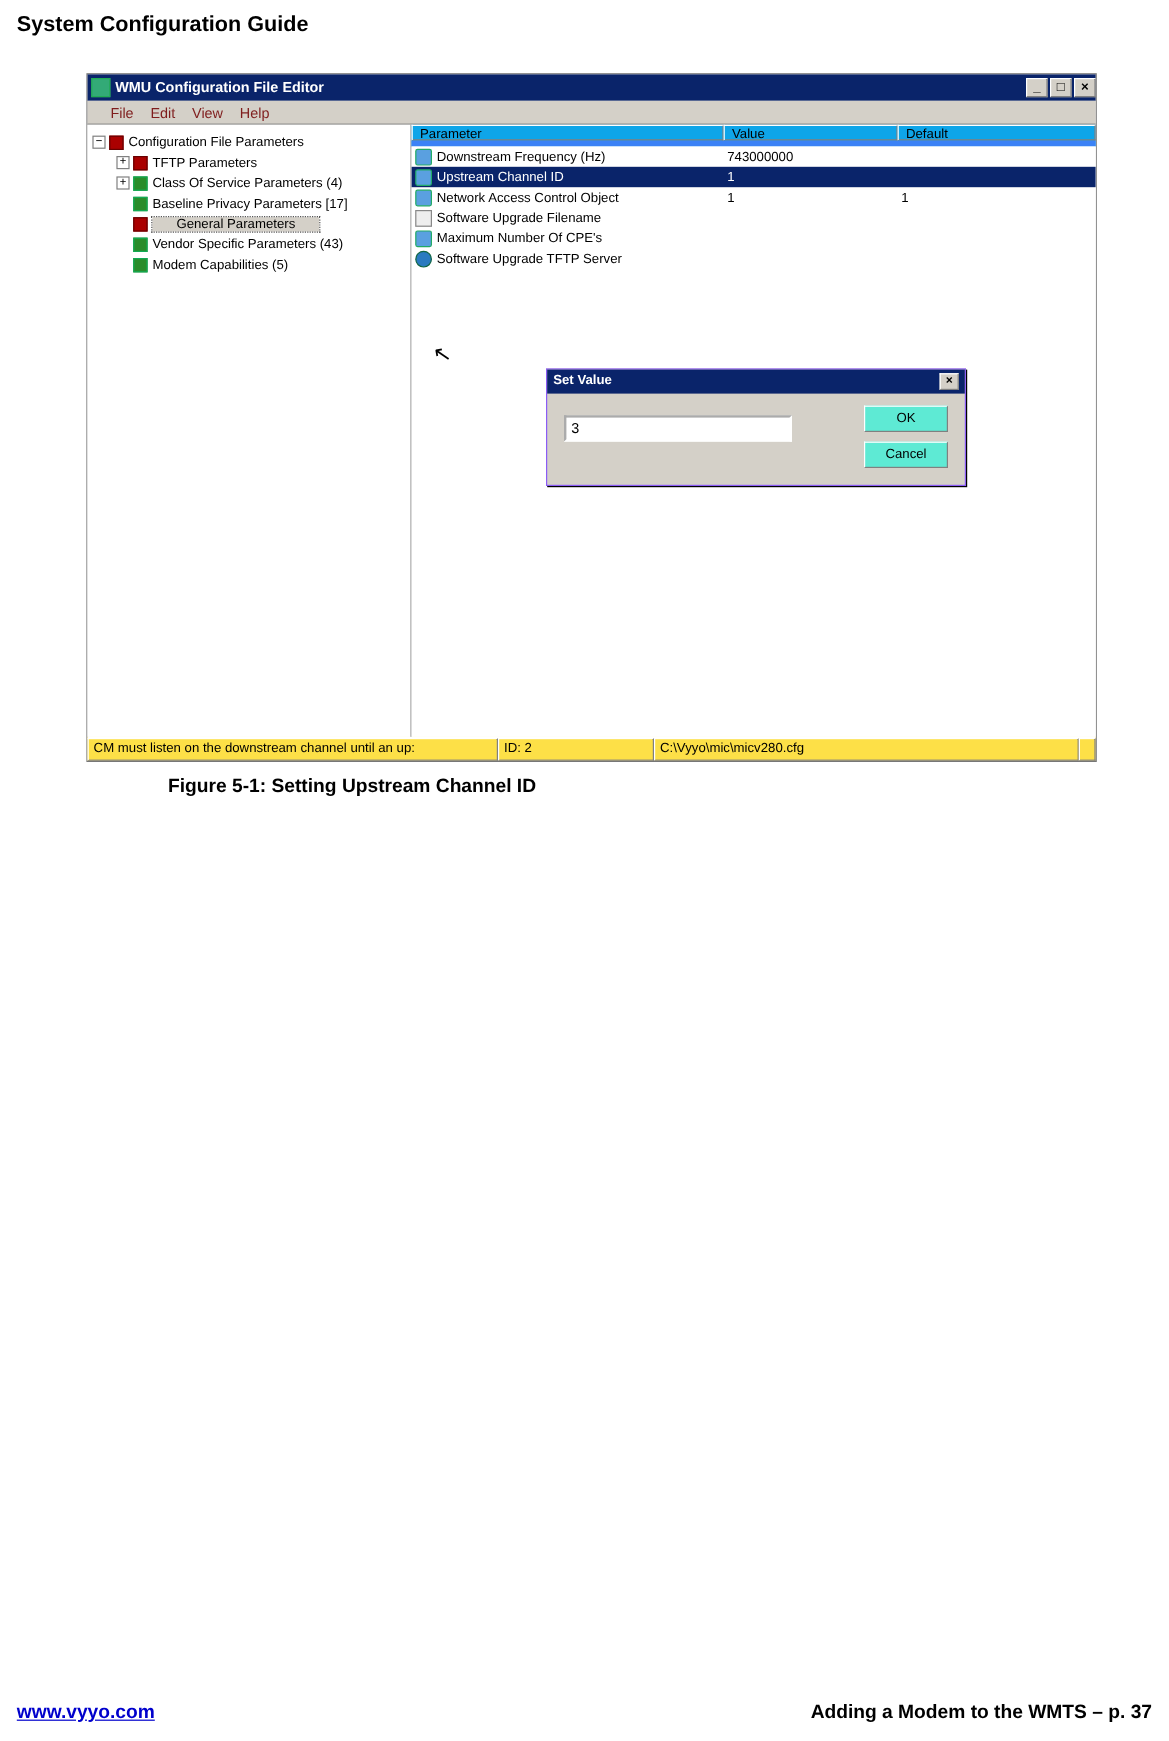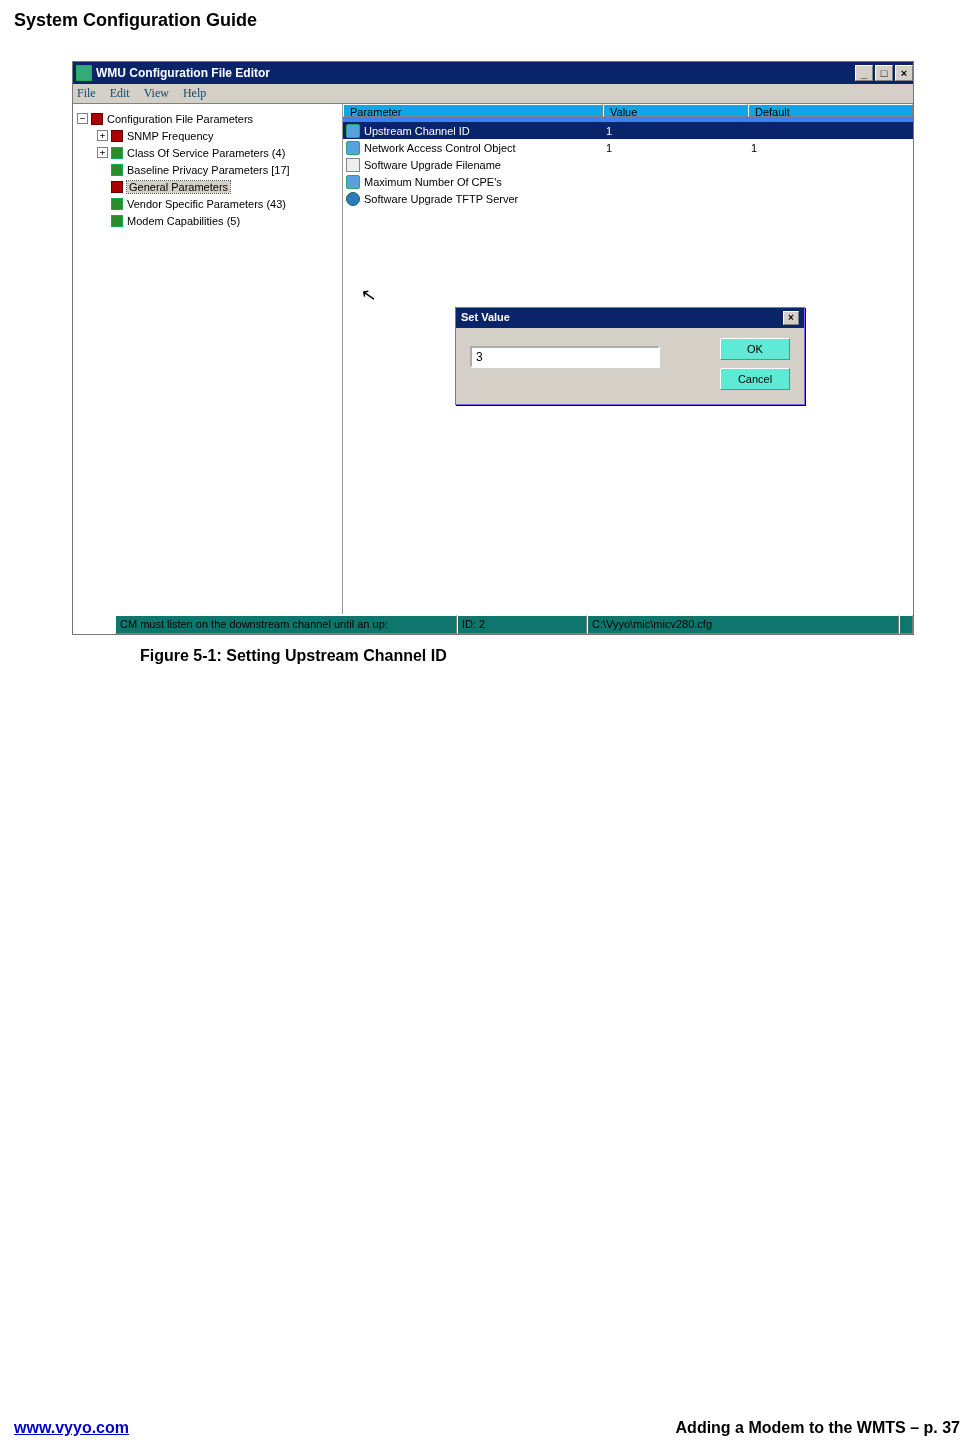--- a/index.html
+++ b/index.html
@@ -16,32 +16,32 @@
   
   .titlebar {
     background: linear-gradient(#0a246a,#0a246a);
     color: #fff; display: flex; align-items: center;
     height: 22px; font-size: 12px;
   }
   .titlebar .app-icon { width: 16px; height: 16px; margin: 0 4px 0 3px; background:#3a7; border:1px solid #2a5; }
   .titlebar .title-text { flex: 1; font-weight: bold; }
   .winbtns { display: flex; }
   .winbtn { width: 18px; height: 16px; margin-left: 2px; background:#d4d0c8; border:1px solid #808080; border-top-color:#fff; border-left-color:#fff; font: bold 11px/14px Arial; text-align:center; color:#000;}
-  .menubar { background:#d4d0c8; border-bottom:1px solid #808080; height:20px; display:flex; align-items:center; padding:0 4px; font-size:12px; color:#0c4a6e;font-family:Liberation Serif, serif;}
+  .menubar { background:#d4d0c8; border-bottom:1px solid #808080; height:20px; display:flex; align-items:center; padding:0 19px; font-size:12px; color:#7f1d1d;}
   .menubar span { margin-right: 14px; }
   .content { display:flex; height:510px; background:#fff;}
   .treepane { width:270px; border-right:1px solid #999; background:#fff; padding:6px 4px; font-size:11px; }
   .tree-node { display:flex; align-items:center; height:17px; white-space:nowrap;}
   .expander { width:11px; height:11px; border:1px solid #808080; margin-right:3px; font:9px/9px monospace; text-align:center; color:#000;}
   .expander.blank { border:none; }
   .indent { width:20px; display:inline-block;}
   .ticon { width:12px; height:12px; margin-right:4px; display:inline-block;}
   .ticon.red { background:#a00; border:1px solid #600;}
   .ticon.green { background:#2a8c2a; border:1px solid #1a5;}
-  .tree-node.selected span.label { background:#d4d0c8; outline:1px dotted #555; padding:0 2px;}
+  .tree-node.selected span.label { background:#d4d0c8; outline:1px dotted #555; padding:0 20px;}
   .rightpane { flex:1; display:flex; flex-direction:column;}
   .listheader { display:flex; background:#0ea5e9; border-bottom:5px solid #3b82f6; height:18px;}
   .listheader .col { border:1px solid #fff; border-right-color:#808080; border-bottom-color:#808080; font-size:11px; padding:1px 6px;}
   .col-param { flex: 0 0 260px;}
   .col-value { flex: 0 0 145px;}
   .col-default { flex: 1;}
   .listbody { flex:1; position:relative; background:#fff;}
   .listrow { display:flex; height:17px; font-size:11px; align-items:center;}
   .listrow .cell { padding-left:3px;}
   .listrow .cell.param { flex:0 0 260px; display:flex; align-items:center;}
@@ -56,21 +56,21 @@
   .cursor-arrow { position:absolute; left:18px; top:162px; font-size:18px; color:#000; transform: rotate(-10deg);}
   
   .dialog { position:absolute; left:112px; top:185px; width:350px; background:#d4d0c8; border:1px solid #8b5cf6; box-shadow:1px 1px 0 #000;}
   .dialog .dlg-title { background:#0a246a; color:#fff; font:bold 11px Arial; padding:3px 5px; display:flex; justify-content:space-between;}
   .dlg-close { width:16px; height:14px; background:#d4d0c8; border:1px solid #808080; border-top-color:#fff; border-left-color:#fff; color:#000; text-align:center; font:bold 10px/12px Arial;}
   .dlg-body { padding:18px 14px 14px; display:flex;}
   .dlg-input { width:190px; height:22px; border:2px inset #fff; background:#fff; font-size:12px; padding:0 4px;}
   .dlg-btns { margin-left:auto; display:flex; flex-direction:column; gap:8px; margin-top:-8px;}
   .dlg-btn { width:70px; height:22px; background:#5eead4; border:1px solid #808080; border-top-color:#fff; border-left-color:#fff; font-size:11px;}
   
-  .statusbar { display:flex; background:#0f766e; border-top:1px solid #fff; height:20px; font-size:11px;margin-left:42px;}
+  .statusbar { display:flex; background:#fde047; border-top:1px solid #fff; height:20px; font-size:11px;}
   .statusbar .sseg { border:1px solid #808080; border-top-color:#fff; border-left-color:#fff; padding:2px 4px; white-space:nowrap; overflow:hidden;}
   .sseg.s1{flex:0 0 342px;} .sseg.s2{flex:0 0 130px;} .sseg.s3{flex:1;} .sseg.s4{flex:0 0 14px;}
   .figcaption { font-weight:bold; font-size:16px; margin:12px 0 0 140px;}
   .page-footer { position:absolute; bottom:14px; left:14px; right:14px; display:flex; justify-content:space-between; font-size:16px; font-weight:bold;}
   .page-footer a { color:#0000cc; text-decoration:underline;}
 </style>
 </head>
 <body>
 
 <div class="page-header">System Configuration Guide</div>
@@ -96,21 +96,21 @@
     <div class="treepane">
       <div class="tree-node">
         <span class="expander">−</span>
         <span class="ticon red"></span>
         <span class="label">Configuration File Parameters</span>
       </div>
       <div class="tree-node">
         <span class="indent"></span>
           <span class="expander">+</span>
         <span class="ticon red"></span>
-        <span class="label">SNMP Frequency</span>
+        <span class="label">TFTP Parameters</span>
       </div>
       <div class="tree-node">
         <span class="indent"></span>
           <span class="expander">+</span>
         <span class="ticon green"></span>
         <span class="label">Class Of Service Parameters (4)</span>
       </div>
       <div class="tree-node">
         <span class="indent"></span>
           <span class="expander blank"></span>
@@ -137,20 +137,28 @@
       </div>
     </div>
 
     <div class="rightpane">
       <div class="listheader">
         <div class="col col-param">Parameter</div>
         <div class="col col-value">Value</div>
         <div class="col col-default">Default</div>
       </div>
       <div class="listbody">
+        <div class="listrow">
+          <div class="cell param">
+              <span class="picon blue"></span>
+              <span>Downstream Frequency  (Hz)</span>
+            </div>
+          <div class="cell value">743000000</div>
+          <div class="cell def"></div>
+        </div>
         <div class="listrow selected">
           <div class="cell param">
               <span class="picon blue"></span>
               <span>Upstream Channel ID</span>
             </div>
           <div class="cell value">1</div>
           <div class="cell def"></div>
         </div>
         <div class="listrow">
           <div class="cell param">

